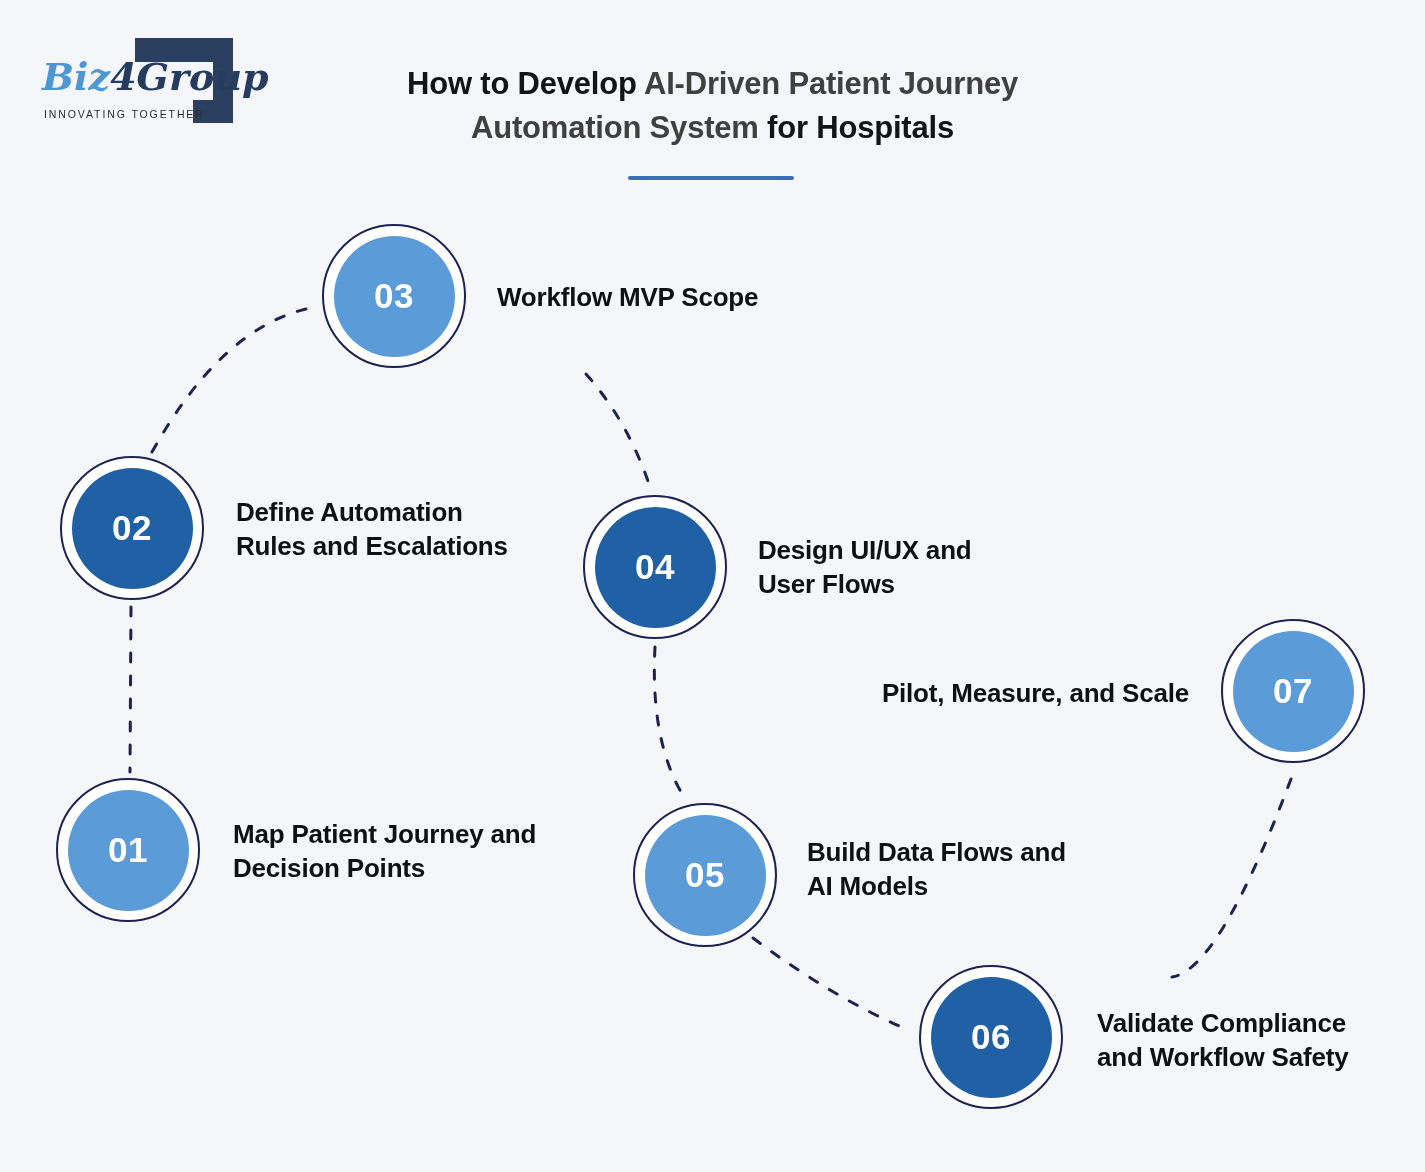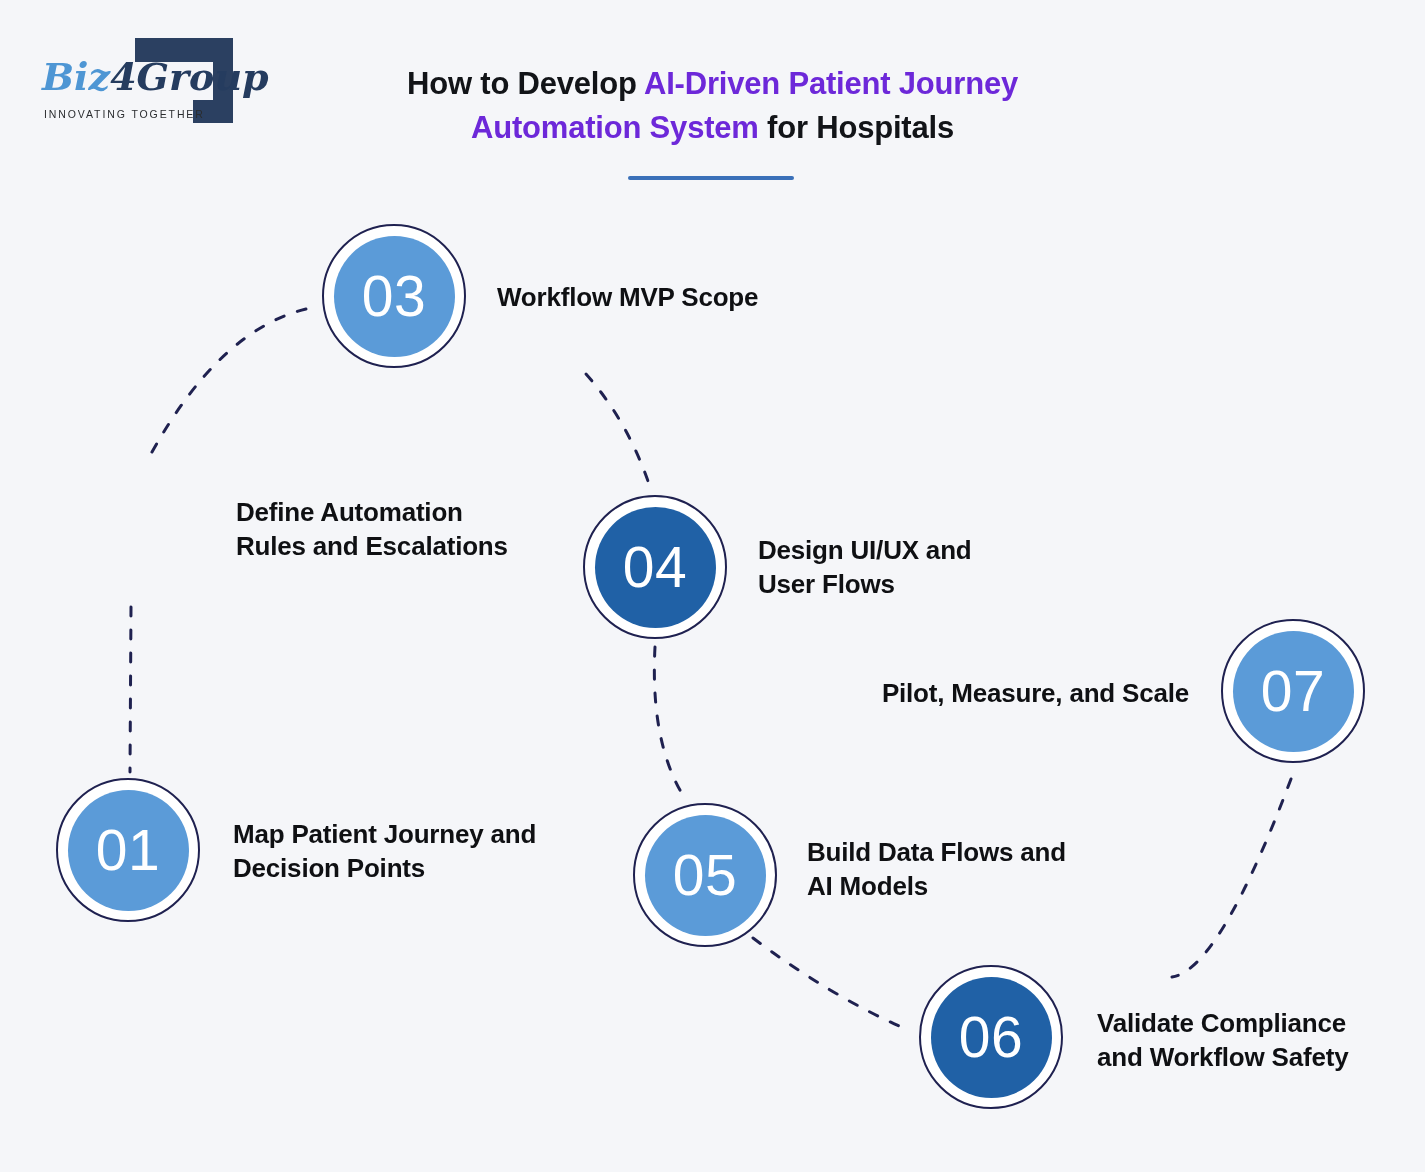--- a/index.html
+++ b/index.html
@@ -22,42 +22,42 @@
     position:absolute; left:4px; top:78px;
     font-size:10.5px; letter-spacing:1.9px; color:#2a2c2f; font-weight:500;
     white-space:nowrap;
   }
   
   .title{
     position:absolute; left:0; right:0; top:62px; text-align:center;
     font-size:31px; font-weight:700; line-height:44px; color:#121418;
     letter-spacing:-0.2px;
   }
-  .title .blue{color:#6d28d9;}
+  .title .blue{color:#404040;}
   .title-underline{
     position:absolute; left:628px; top:176px; width:166px; height:4px;
     background:#3a70b9; border-radius:2px;
   }
   
   .connectors{position:absolute; left:0; top:0; z-index:1;}
   .connectors path{
     fill:none; stroke:#1f2150; stroke-width:3;
     stroke-dasharray:9 14; stroke-linecap:round;
   }
   
   .step{position:absolute; z-index:2;}
   .ring{
     width:140px; height:140px; border-radius:50%;
     border:2.5px solid #1f2150; background:#ffffff;
     display:flex; align-items:center; justify-content:center;
   }
   .disc{
     width:121px; height:121px; border-radius:50%;
     display:flex; align-items:center; justify-content:center;
-    color:#ffffff; font-size:57px; font-weight:400; letter-spacing:0.5px;
+    color:#ffffff; font-size:35px; font-weight:700; letter-spacing:0.5px;
   }
   .light .disc{background:#5b9bd8;}
   .dark  .disc{background:#2061a6;}
   
   .step-label{
     position:absolute; z-index:2; transform:translateY(-50%);
     font-size:26px; font-weight:700; line-height:34px; color:#0f1013;
     white-space:pre-line; letter-spacing:-0.2px;
   }
   .step-label.right{text-align:right;}
@@ -106,20 +106,25 @@
   <div class="title-underline"></div>
 
   <div class="step pos-01">
     <div class="ring light">
       <div class="disc">01</div>
     </div>
   </div>
   <div class="step-label lab-01">Map Patient Journey and
 Decision Points</div>
 
+  <div class="step pos-02">
+    <div class="ring dark">
+      <div class="disc">02</div>
+    </div>
+  </div>
   <div class="step-label lab-02">Define Automation
 Rules and Escalations</div>
 
   <div class="step pos-03">
     <div class="ring light">
       <div class="disc">03</div>
     </div>
   </div>
   <div class="step-label lab-03">Workflow MVP Scope</div>
 

